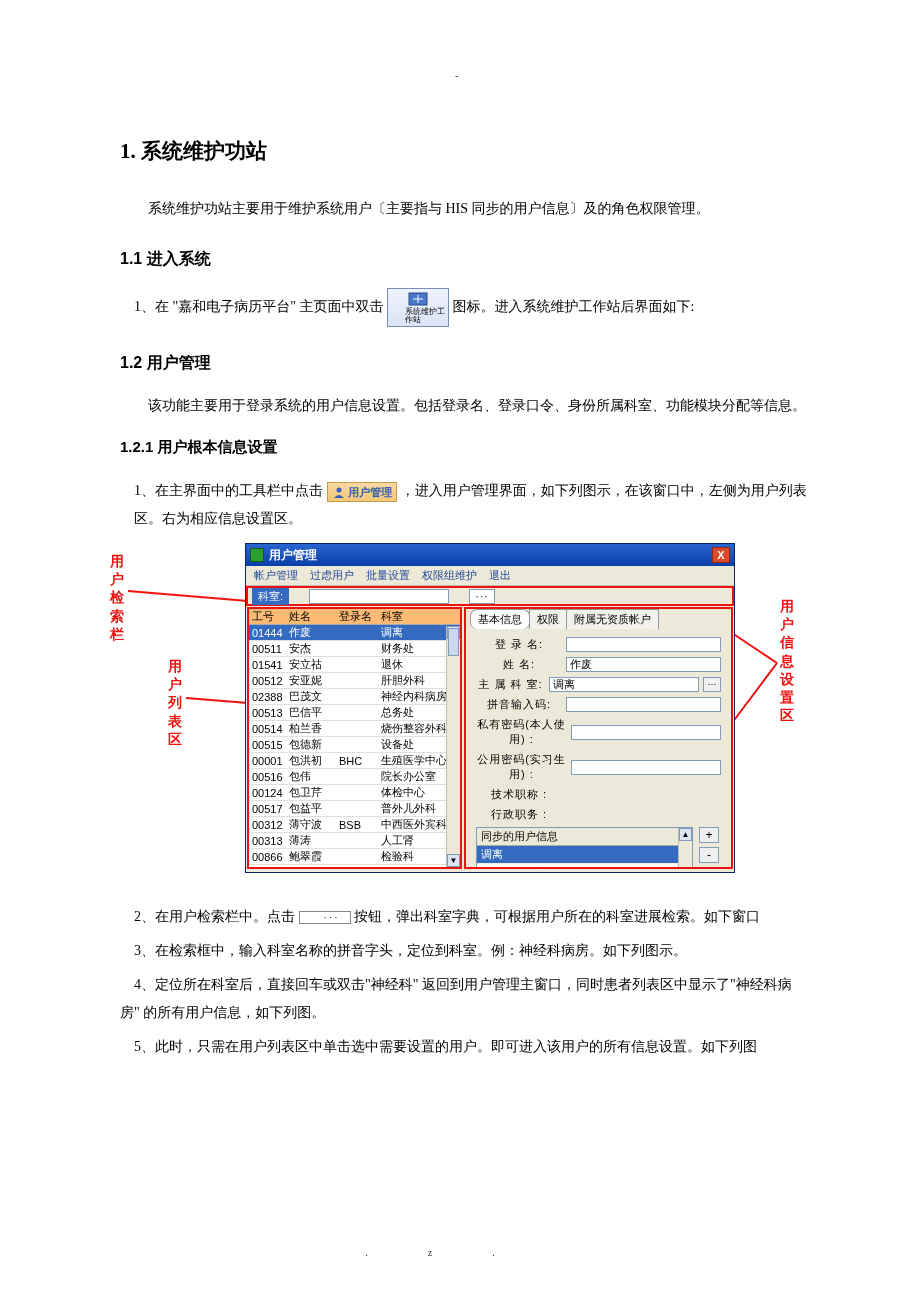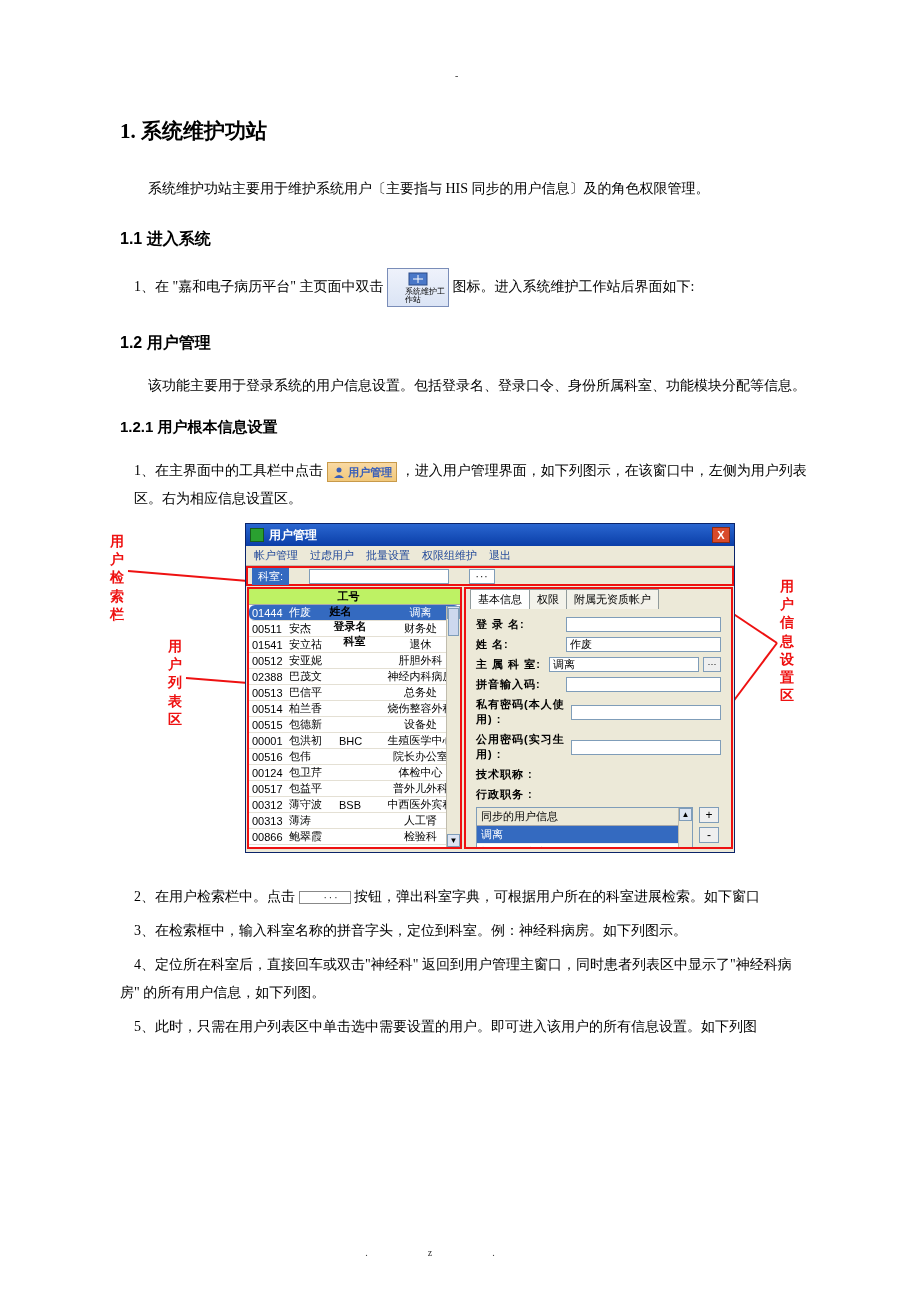--- a/index.html
+++ b/index.html
@@ -6,21 +6,21 @@
   body {
     width: 920px;
     height: 1302px;
     background: #fff;
     font-family: "SimSun", "宋体", serif;
     color: #000;
     position: relative;
     padding: 60px 110px 0 120px;
   }
   .top-dash { position: absolute; top: 70px; left: 455px; font-size: 10px; color: #333; }
-  .h1 { font-size: 21px; font-weight: bold; margin-top: 57px; margin-bottom: 30px; font-family: "SimSun", serif; }
+  .h1 { font-size: 21px; font-weight: bold; margin-top: 77px; margin-bottom: 30px; font-family: "SimSun", serif; }
   .h2 { font-size: 16px; font-weight: bold; margin: 26px 0 18px 0; font-family: "SimHei","SimSun",sans-serif; }
   .h3 { font-size: 15px; font-weight: bold; margin: 18px 0 20px 0; font-family: "SimHei","SimSun",sans-serif; }
   .para { font-size: 14px; line-height: 2.0; text-indent: 2em; margin-bottom: 8px; }
   .para.step { text-indent: 1em; margin-bottom:6px; }
   .inline-icon {
     display: inline-block; vertical-align: middle;
     border: 1px solid #7a8db8; background: linear-gradient(#eef2fb,#dbe4f5);
     font-size: 10px; padding: 2px 3px; line-height: 1.1;
   }
   .inline-icon.toolbar {
@@ -63,34 +63,34 @@
   }
   .searchbar .lbl { background:#346ac0; color:#fff; padding:1px 6px; font-size:11px;}
   .searchbar input.sbox { width: 140px; height: 15px; border:1px solid #7f9db9; font-size:11px; padding:0 2px;}
   .searchbar .dots { width: 26px; height: 15px; border:1px solid #7f9db9; background:#fff; font-size:10px; text-align:center; line-height:13px; letter-spacing:1px;}
   .searchbar-red { border: 2px solid #e11; }
 
   .panes { display:flex; height: calc(100% - 64px); }
   .leftpane { width: 215px; border: 2px solid #e11; margin:1px; background:#fff; overflow:hidden; position:relative;}
   .rightpane { flex:1; border: 2px solid #e11; margin:1px; background:#ece9d8; overflow:hidden; position:relative;}
   .gridhdr, .gridrow { display:flex; font-size:11px; height:16px; align-items:center; border-bottom:1px solid #e4e0d4;}
-  .gridhdr { background:#bef264; font-weight:bold; border-bottom:1px solid #aaa;flex-direction:column;}
-  .c1{width:40px;padding-left:3px;} .c2{width:50px;} .c3{width:42px;} .c4{flex:1;text-align:center;}
-  .gridrow.sel { background:#346ac0; color:#fff;border-radius:6px;}
+  .gridhdr { background:#fdba74; font-weight:normal; border-bottom:1px solid #aaa;}
+  .c1{width:40px;padding-left:3px;} .c2{width:50px;} .c3{width:42px;} .c4{flex:1;}
+  .gridrow.sel { background:#346ac0; color:#fff;}
   .vscroll { position:absolute; right:0; top:17px; bottom:0; width:14px; background:#ece9d8; border-left:1px solid #c0bcae;}
   .vscroll .thumb{ position:absolute; left:1px; right:1px; top:2px; height:28px; background:#cdd8ee; border:1px solid #7f9db9;}
   .vscroll .btn{position:absolute;left:0;right:0;height:13px;background:#dde5f3;border:1px solid #7f9db9;font-size:8px;text-align:center;line-height:11px;}
   .vscroll .up{top:0;} .vscroll .dn{bottom:0;}
 
   .tabs { display:flex; height:20px; align-items:flex-end; padding:3px 4px 0 4px; gap:0;}
   .tab { border:1px solid #919b9c; border-bottom:none; background:#f3f2ea; padding:2px 7px; font-size:11px; margin-right:-1px;}
-  .tab.active{ background:#fff; position:relative; z-index:2;}
+  .tab.active{ background:#fff; position:relative; z-index:2;border-radius:7px;}
   .form { padding:8px 10px; font-size:11px; }
   .frow { display:flex; align-items:center; margin-bottom:5px; gap:4px;}
-  .frow .fl { width:86px; text-align:left; letter-spacing:1px; color:#000;font-weight:bold;}
+  .frow .fl { width:86px; text-align:center; letter-spacing:1px; color:#000;}
   .frow input { flex:1; height:15px; border:1px solid #7f9db9; background:#fff; font-size:11px; padding:0 3px;}
   .frow .dots2 { width:22px;height:15px;border:1px solid #7f9db9;background:#efefef;font-size:9px;text-align:center;line-height:13px;}
   .deptbox { border:1px solid #7f9db9; background:#fff; margin-top:3px; height:86px; position:relative;}
   .dept-hdr { background:#ece9d8; border-bottom:1px solid #aaa; font-size:11px; padding:1px 4px;}
   .dept-row { font-size:11px; padding:1px 4px; border-bottom:1px solid #eee;}
   .dept-row.sel{background:#346ac0;color:#fff;}
   .pmbtns{position:absolute;right:-26px;top:0;display:flex;flex-direction:column;gap:4px;}
   .pmbtns div{width:20px;height:16px;border:1px solid #7f9db9;background:#efefef;text-align:center;font-size:12px;line-height:14px;}
 
   

